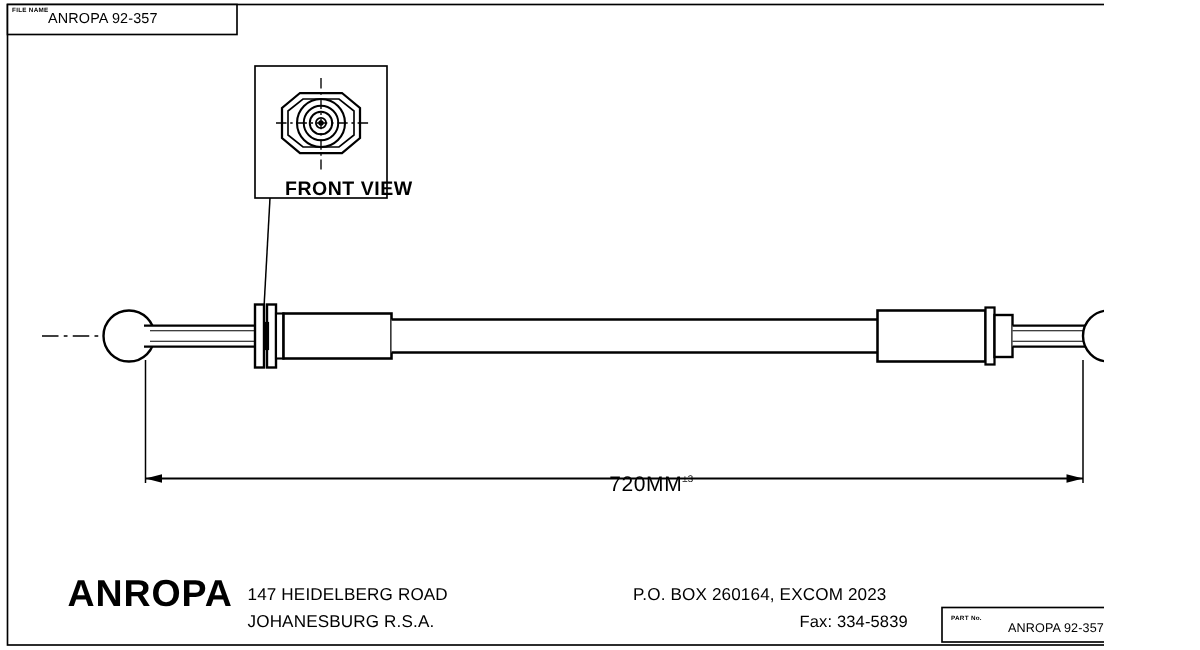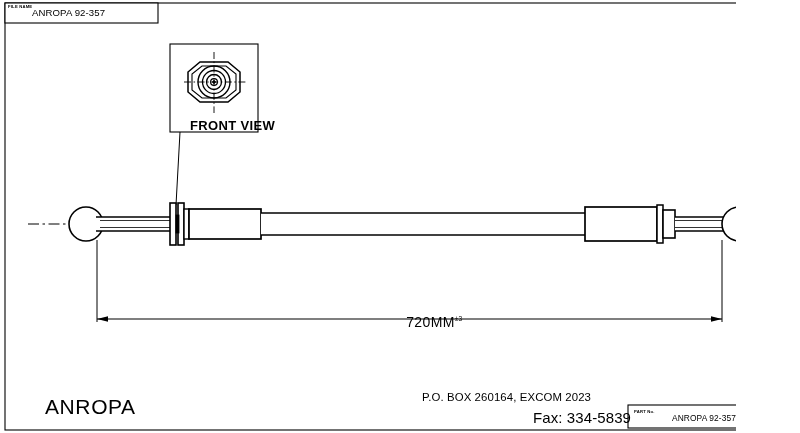--- a/index.html
+++ b/index.html
@@ -56,23 +56,24 @@
     font-size: 14px;
     letter-spacing: 0.4px;
   }
   .t-dim sup {
     font-size: 6.5px;
     vertical-align: super;
     letter-spacing: 0;
   }
   .t-logo {
     left: 45px;
-    top: 396px;
-    font-size: 21px;
+    top: 384px;
+    font-size: 25px;
     letter-spacing: 0.6px;
+    font-weight: bold;
   }
   .t-addr1 {
     left: 165px;
     top: 392px;
     font-size: 11.4px;
     letter-spacing: 0.1px;
   }
   .t-addr2 {
     left: 165px;
     top: 410px;
@@ -88,21 +89,21 @@
   }
   .t-phone {
     left: 357px;
     top: 410px;
     font-size: 11.4px;
     letter-spacing: 0.1px;
   }
   .t-fax {
     left: 533px;
     top: 410px;
-    font-size: 15px;
+    font-size: 11px;
     letter-spacing: 0.1px;
   }
   .t-partno-label {
     left: 634px;
     top: 410px;
     font-size: 4.2px;
     letter-spacing: 0.2px;
     font-weight: bold;
   }
   .t-partno-value {
@@ -229,21 +230,23 @@
   <div class="txt t-filename-value">ANROPA 92-357</div>
 
   <div class="txt t-frontview">FRONT VIEW</div>
 
   <div class="txt t-dim">
     <span>720MM</span><sup>±3</sup>
   </div>
 
   <div class="txt t-logo">ANROPA</div>
 
-
+  <div class="txt t-addr1">147 HEIDELBERG ROAD</div>
+
+  <div class="txt t-addr2">JOHANESBURG R.S.A.</div>
 
   <div class="txt t-pobox">P.O. BOX 260164, EXCOM 2023</div>
 
 
   <div class="txt t-fax">Fax: 334-5839</div>
 
   <div class="txt t-partno-label">PART No.</div>
 
   <div class="txt t-partno-value">ANROPA 92-357</div>
 

